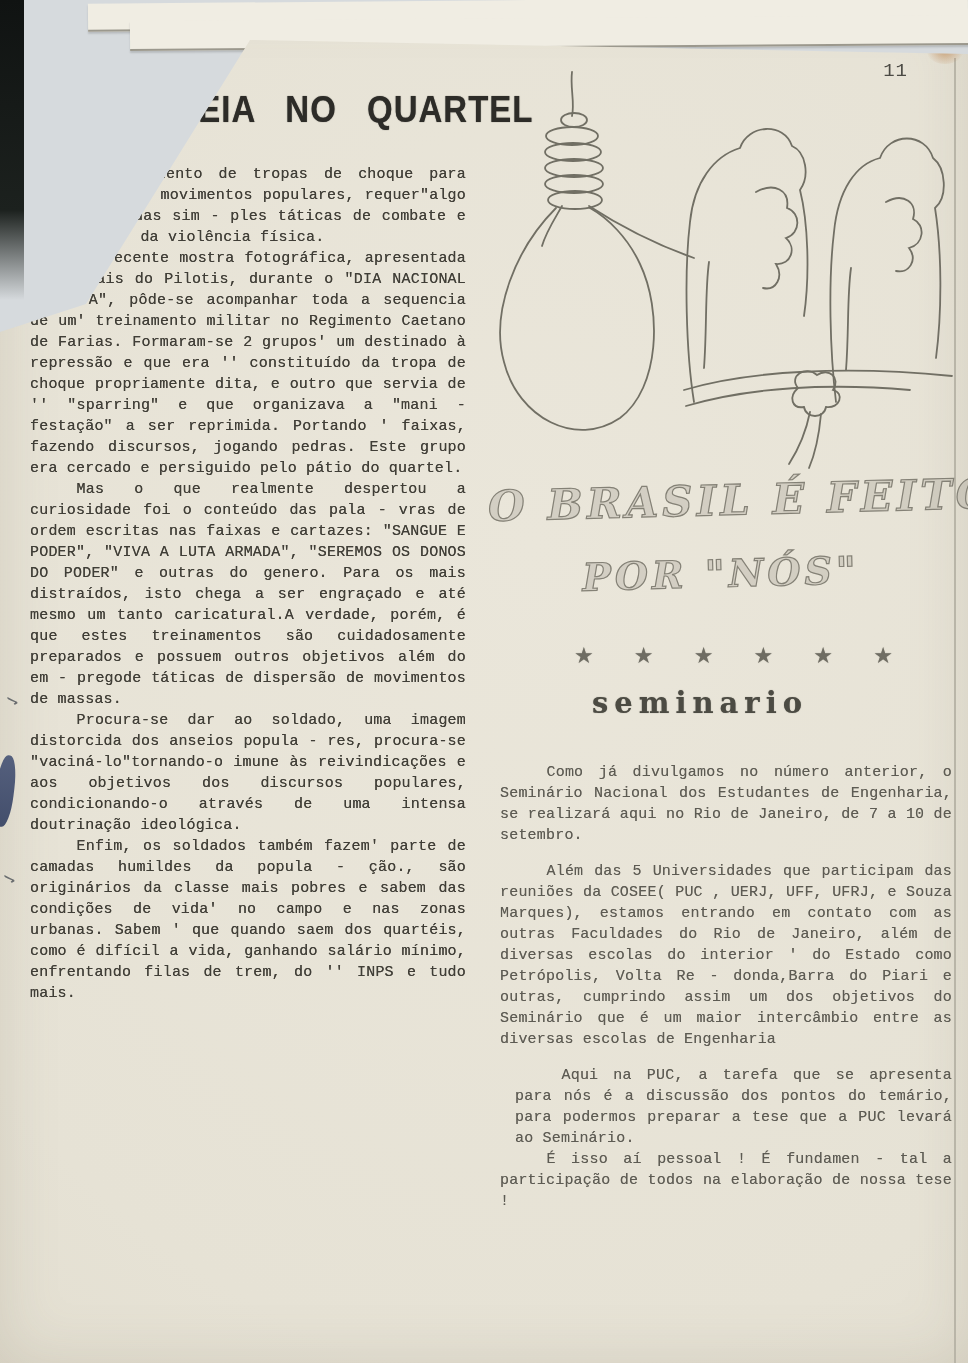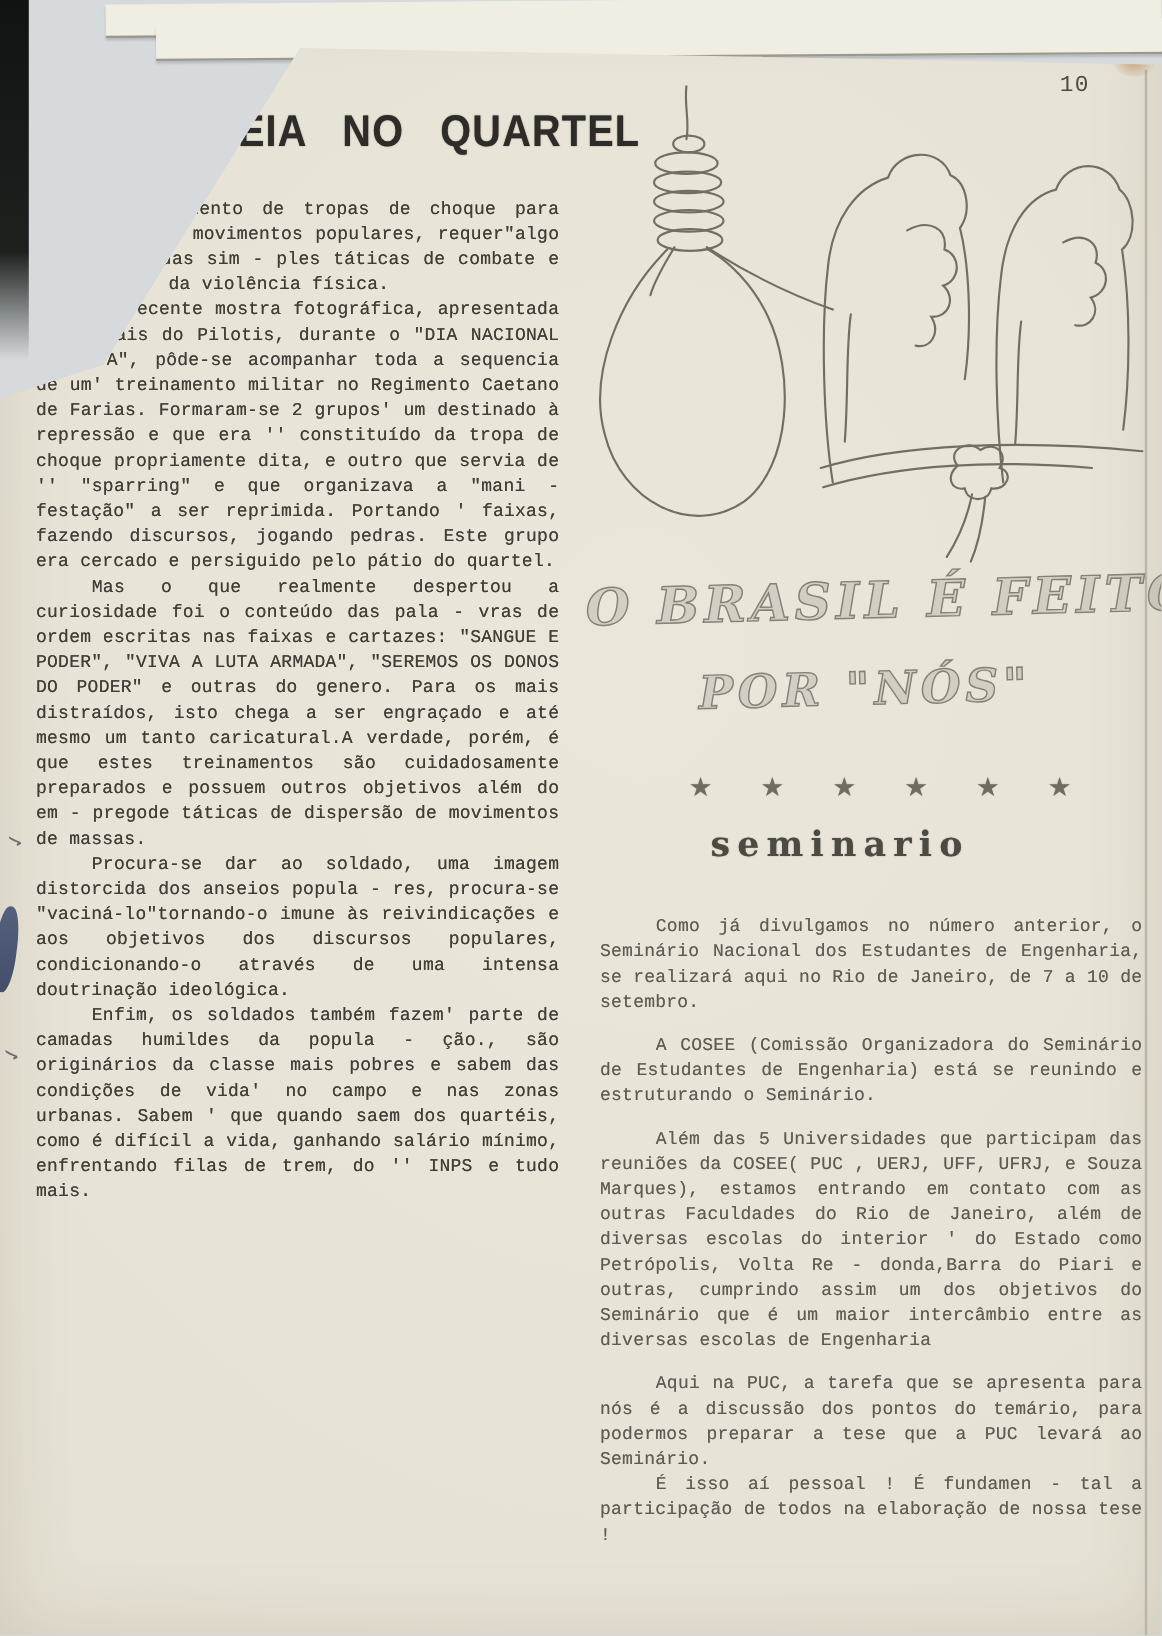--- a/index.html
+++ b/index.html
@@ -37,21 +37,21 @@
     font-size:33px;color:#2d2c28;letter-spacing:1px;word-spacing:20px;
     transform:scaleY(1.12);transform-origin:left top;white-space:nowrap;
     text-shadow:0 0 1px rgba(30,28,24,.65);}
   .tw{font-family:"Liberation Mono","DejaVu Sans Mono",monospace;text-align:justify;}
   .tw p{margin:0;text-indent:3.1em;}
   .left-text{margin-top:38px;font-size:15px;line-height:21px;color:#403e37;
     letter-spacing:.2px;text-shadow:0 0 .5px rgba(55,52,45,.8);}
   .right-text{position:absolute;left:12px;top:704px;width:452px;font-size:15px;
     line-height:21px;color:#5d5b53;letter-spacing:.2px;text-shadow:0 0 .4px rgba(90,88,80,.6);}
   .right-text p{margin:0 0 15px;}
-  .right-text p.tight{margin-bottom:0;}
+  .right-text p.tight{margin-bottom:0;margin-left:15px;}
   .u{text-underline-offset:3px;text-decoration-thickness:1px;}
 
   .page-number{position:absolute;right:60px;top:60px;
     font-family:"Liberation Mono","DejaVu Sans Mono",monospace;
     font-size:19px;color:#4b4a44;letter-spacing:1px;}
 
   .illustration{position:absolute;left:0;top:12px;}
   .illustration path,.illustration ellipse{stroke:#716f64;fill:none;
     stroke-width:1.8;stroke-linecap:round;}
 
@@ -77,21 +77,21 @@
   <div class="sheet-edge e2"></div>
   <div class="scan-strip"></div>
 
   <div class="paper">
     <div class="right-edge"></div>
     <div class="stain"></div>
     <div class="blue-smudge"></div>
     <span class="margin-tick" style="left:6px;top:690px;">✓</span>
     <span class="margin-tick" style="left:3px;top:868px;">✓</span>
 
-    <div class="page-number">10</div>
+    <div class="page-number">11</div>
 
     <div class="col col-left">
       <div class="headline">ASSEMBLEIA NO QUARTEL</div>
       <div class="tw left-text">
         <p>O treinamento de tropas de choque para repressão aos movimentos populares, requer"algo mais" além das sim - ples táticas de combate e o emprego ' da violência física.</p>
         <p>Em recente mostra fotográfica, apresentada nos murais do Pilotis, durante o "DIA NACIONAL DE LUTA", pôde-se acompanhar toda a sequencia de um' treinamento militar no Regimento Caetano de Farias. Formaram-se 2 grupos' um destinado à repressão e que era '' constituído da tropa de choque propriamente dita, e outro que servia de '' "sparring" e que organizava a "mani - festação" a ser reprimida. Portando ' faixas, fazendo discursos, jogando pedras. Este grupo era cercado e persiguido pelo pátio do quartel.</p>
         <p><span>Mas o que realmente despertou a curiosidade foi o conteúdo das pala - vras de ordem escritas nas faixas e cartazes: "SANGUE E PODER", "VIVA A LUTA ARMADA", "SEREMOS OS DONOS DO PODER" e outras do genero. Para os mais distraídos, isto chega </span><span class="u">a ser engraça</span><span>do e até mesmo um tanto caricatural.A verdade, porém, é que estes treinamentos são cuidadosamente preparados e possuem outros objetivos além do em - pregode táticas de dispersão de movimentos de massas.</span></p>
         <p>Procura-se dar ao soldado, uma imagem distorcida dos anseios popula - res, procura-se "vaciná-lo"tornando-o imune às reivindicações e aos objetivos dos discursos populares, condicionando-o através de uma intensa doutrinação ideológica.</p>
         <p><span>Enfim, os soldados também fazem' parte de camadas humildes da popula - </span><span class="u">ção., são originários</span><span> da classe mais pobres e sabem  das condições de vida' no campo e nas zonas urbanas. Sabem ' que quando saem dos quartéis, como é difícil a vida, ganhando salário mínimo, enfrentando filas de trem, do '' INPS e tudo mais.</span></p>
       </div>
@@ -129,21 +129,20 @@
 
       <div class="caption l1">O BRASIL É FEITO</div>
       <div class="caption l2">POR "NÓS"</div>
 
       <div class="stars">★ ★ ★ ★ ★ ★</div>
 
       <div class="sem-title">seminario</div>
 
       <div class="tw right-text">
         <p>Como já divulgamos no número anterior, o Seminário Nacional dos Estudantes de Engenharia, se realizará aqui no Rio de Janeiro, de 7 a 10 de setembro.</p>
-        <p>A COSEE (Comissão Organizadora do Seminário de Estudantes de Engenharia) está se reunindo e estruturando o Seminário.</p>
         <p>Além das 5 Universidades que participam das reuniões da COSEE( PUC , UERJ, UFF, UFRJ, e Souza Marques), estamos entrando em contato com as outras Faculdades do Rio de Janeiro, além de diversas escolas do interior ' do Estado como Petrópolis, Volta Re - donda,Barra do Piari e outras, cumprindo assim um dos objetivos do Seminário que é um maior intercâmbio entre as diversas escolas de Engenharia</p>
         <p class="tight">Aqui na PUC, a tarefa que se apresenta para nós é a discussão dos pontos do temário, para podermos preparar a tese que a PUC levará ao Seminário.</p>
         <p>É isso aí pessoal ! É fundamen - tal a participação de todos na elaboração de nossa tese !</p>
       </div>
     </div>
 
     <div class="paper-fold"></div>
   </div>
 </div>
 

